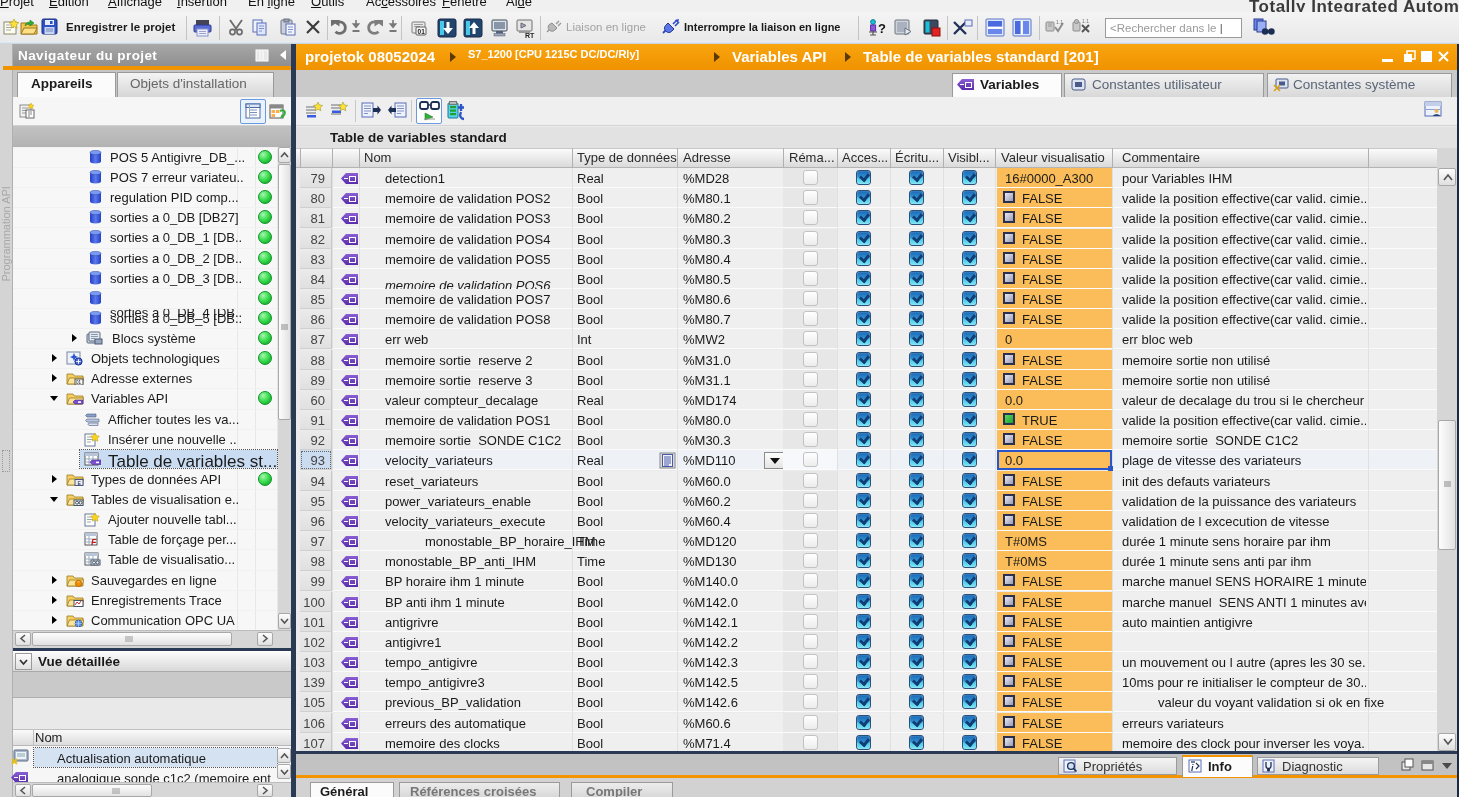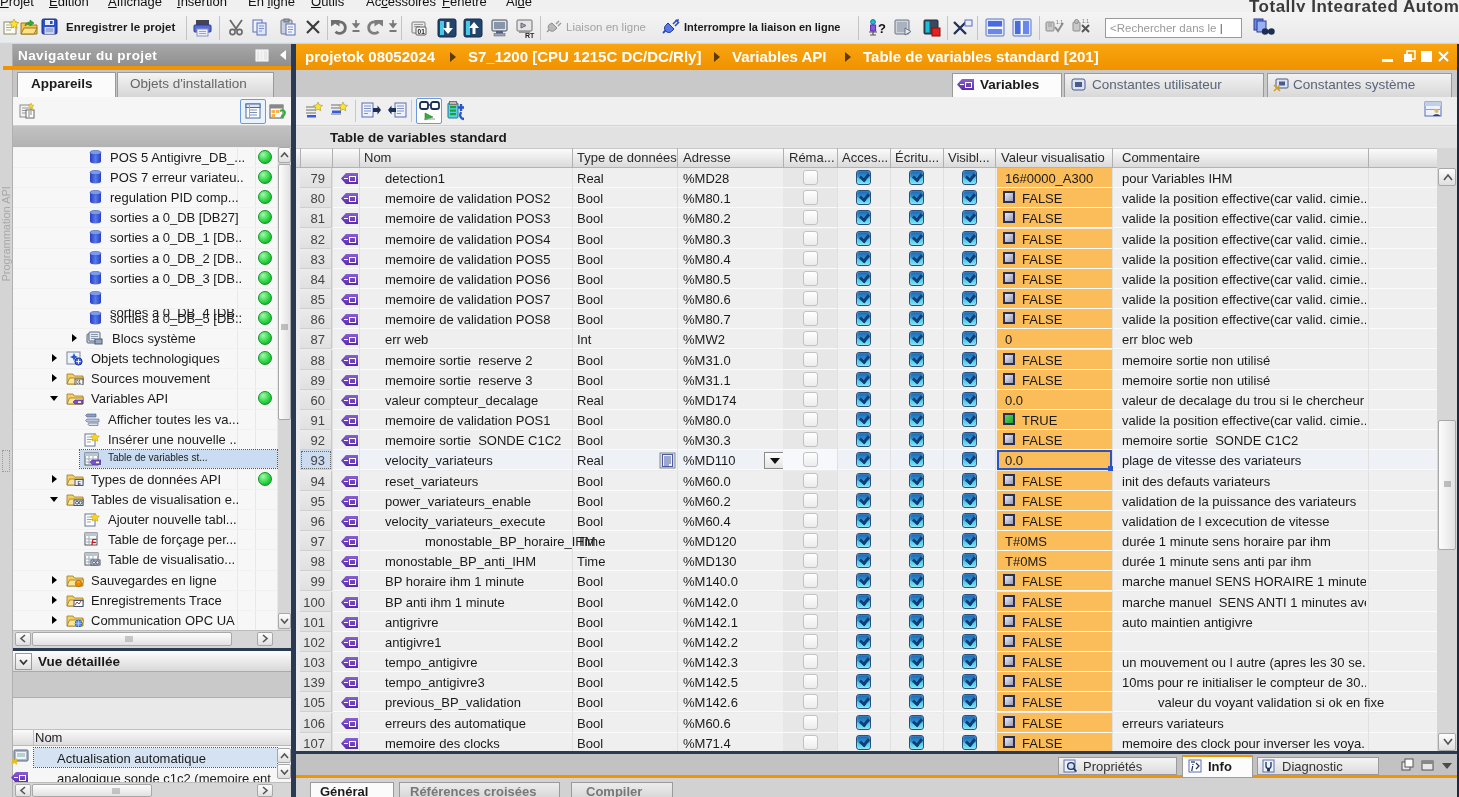--- a/index.html
+++ b/index.html
@@ -406,21 +406,21 @@
 <div class="t" style="left:91px;top:351px;font-size:13px;">Objets technologiques</div>
 <div class="dot" style="left:258px;top:351px;"></div>
 <div class="hline" style="left:13px;top:368px;width:264px;background:#f1f1f1;"></div>
 <div class="arr-r" style="left:52px;top:374px;"></div>
 <svg class="ic" style="left:66px;top:371px" width="18" height="14" viewBox="0 0 18 14">
       <path d="M1 3h6l1.5 2H17v8H1z" fill="#f6cf64" stroke="#9a7b1d" stroke-width=".8"></path>
       <path d="M1 13l2.5-6H18l-2.5 6z" fill="#fce49a" stroke="#9a7b1d" stroke-width=".8"></path>
       <rect x="9" y="8" width="8" height="6" fill="#f4f4f4" stroke="#555"></rect>
       <text x="10" y="13" font-size="4.5" fill="#222">01</text>
     </svg>
-<div class="t" style="left:91px;top:371px;font-size:13px;">Sources mouvement</div>
+<div class="t" style="left:91px;top:371px;font-size:13px;">Adresse externes</div>
 <div class="hline" style="left:13px;top:388px;width:264px;background:#f1f1f1;"></div>
 <div class="arr-d" style="left:50px;top:396px;"></div>
 <svg class="ic" style="left:66px;top:391px" width="18" height="14" viewBox="0 0 18 14">
       <path d="M1 3h6l1.5 2H17v8H1z" fill="#f6cf64" stroke="#9a7b1d" stroke-width=".8"></path>
       <path d="M1 13l2.5-6H18l-2.5 6z" fill="#fce49a" stroke="#9a7b1d" stroke-width=".8"></path>
       <path d="M9 9h8v4H9l-2-2z" fill="#7a4fd0" stroke="#4a2b8a" stroke-width=".6"></path>
       <rect x="12" y="10.3" width="3" height="1.6" fill="#fff"></rect>
     </svg>
 <div class="t" style="left:91px;top:391px;font-size:13px;">Variables API</div>
 <div class="dot" style="left:258px;top:391px;"></div>
@@ -440,21 +440,21 @@
 <div class="t" style="left:108px;top:432px;font-size:13px;">Insérer une nouvelle ..</div>
 <div class="hline" style="left:13px;top:449px;width:264px;background:#f1f1f1;"></div>
 <div class="abs" style="left:80px;top:450px;width:197px;height:18px;background:#cadcf2;outline:1px dotted #555;"></div>
 <svg class="ic" style="left:84px;top:452px" width="17" height="14" viewBox="0 0 17 14">
       <rect x="1" y="1" width="13" height="12" fill="#fff" stroke="#555"></rect>
       <rect x="1" y="1" width="13" height="3" fill="#b8c4d8"></rect>
       <path d="M1 7h13M1 10h13M5 4v9M9 4v9" stroke="#9ab"></path>
       <path d="M8 8h9v4.5H8l-2-2.2z" fill="#7a4fd0" stroke="#4a2b8a" stroke-width=".6"></path>
       <rect x="12" y="9.6" width="3" height="1.6" fill="#fff"></rect>
     </svg>
-<div class="t" style="left:108px;top:452px;font-size:10px;">Table de variables st...</div>
+<div class="t" style="left:108px;top:452px;font-size:17px;">Table de variables st...</div>
 <div class="hline" style="left:13px;top:469px;width:264px;background:#f1f1f1;"></div>
 <div class="arr-r" style="left:52px;top:475px;"></div>
 <svg class="ic" style="left:66px;top:472px" width="18" height="14" viewBox="0 0 18 14">
       <path d="M1 3h6l1.5 2H17v8H1z" fill="#f6cf64" stroke="#9a7b1d" stroke-width=".8"></path>
       <path d="M1 13l2.5-6H18l-2.5 6z" fill="#fce49a" stroke="#9a7b1d" stroke-width=".8"></path>
       <rect x="9" y="7.5" width="8" height="6" fill="#e8ecf8" stroke="#4a5a80"></rect>
       <text x="11.5" y="12.6" font-size="5" fill="#224">E</text>
     </svg>
 <div class="t" style="left:91px;top:472px;font-size:13px;">Types de données API</div>
 <div class="dot" style="left:258px;top:472px;"></div>
@@ -590,21 +590,21 @@
       <path d="M2 1l4 3.5L2 8" fill="none" stroke="#555" stroke-width="1.6"></path>
     </svg>
 <div class="thumbh" style="left:32px;top:784px;width:120px;height:13px;"></div>
 <svg class="ic" style="left:112px;top:787px" width="9" height="8">
       <path d="M1 1v6M3 1v6M5 1v6M7 1v6" stroke="#999"></path>
     </svg>
 <div class="abs" style="left:291px;top:44px;width:5px;height:753px;background:#2a3a55;"></div>
 <div class="abs" style="left:296px;top:44px;width:1163px;height:753px;background:#ebebeb;"></div>
 <div class="abs" style="left:296px;top:44px;width:1163px;height:26px;background:linear-gradient(#f8a50f,#f09200);"></div>
 <div class="t" style="left:305px;top:48px;color:#fff;font-weight:bold;font-size:15px;">projetok 08052024</div>
-<div class="t" style="left:468px;top:48px;color:#fff;font-weight:bold;font-size:15px;">S7_1200 [CPU 1215C DC/DC/Rly]</div>
+<div class="t" style="left:468px;top:48px;color:#fff;font-weight:bold;font-size:11px;">S7_1200 [CPU 1215C DC/DC/Rly]</div>
 <div class="t" style="left:732px;top:48px;color:#fff;font-weight:bold;font-size:15px;">Variables API</div>
 <div class="t" style="left:863px;top:48px;color:#fff;font-weight:bold;font-size:15px;">Table de variables standard [201]</div>
 <div class="abs" style="left:450px;top:52px;width:0;height:0;border-left:6px solid #5a3a00;border-top:5px solid transparent;border-bottom:5px solid transparent;"></div>
 <div class="abs" style="left:714px;top:52px;width:0;height:0;border-left:6px solid #5a3a00;border-top:5px solid transparent;border-bottom:5px solid transparent;"></div>
 <div class="abs" style="left:845px;top:52px;width:0;height:0;border-left:6px solid #5a3a00;border-top:5px solid transparent;border-bottom:5px solid transparent;"></div>
 <svg class="ic" style="left:1381px;top:50px" width="72" height="14">
       <rect x="1" y="9" width="11" height="3" fill="#fff"></rect>
       <rect x="23" y="4" width="8" height="8" fill="#fff"></rect>
       <rect x="26" y="1" width="8" height="8" fill="none" stroke="#fff" stroke-width="1.5"></rect>
       <rect x="40" y="1" width="11" height="11" fill="#fff"></rect>
@@ -848,21 +848,21 @@
 <div class="vline" style="left:59px;top:0;height:20px;background:#e0e0e0;"></div>
 <div class="vline" style="left:272px;top:0;height:20px;background:#e0e0e0;"></div>
 <div class="vline" style="left:377px;top:0;height:20px;background:#e0e0e0;"></div>
 <div class="vline" style="left:483px;top:0;height:20px;background:#e0e0e0;"></div>
 <div class="vline" style="left:537px;top:0;height:20px;background:#e0e0e0;"></div>
 <div class="vline" style="left:590px;top:0;height:20px;background:#e0e0e0;"></div>
 <div class="vline" style="left:643px;top:0;height:20px;background:#e0e0e0;"></div>
 <div class="vline" style="left:695px;top:0;height:20px;background:#e0e0e0;"></div>
 <div class="vline" style="left:812px;top:0;height:20px;background:#e0e0e0;"></div>
 <div class="vline" style="left:1068px;top:0;height:20px;background:#e0e0e0;"></div>
-<div class="t" style="left:85px;top:3px;">memoire de validation POS6</div>
+<div class="t" style="left:85px;top:9px;font-style:italic;">memoire de validation POS6</div>
 <div class="t" style="left:277px;top:3px;">Bool</div>
 <div class="t" style="left:383px;top:3px;">%M80.5</div>
 <div class="abs" style="left:483px;top:0;width:54px;height:20px;background:#e7e7e7;border-bottom:1px solid #fbfbfb;"></div>
 <span class="cbd" style="left:503px;top:2px;"></span>
 <span class="cb" style="left:556px;top:2px;"></span>
 <span class="cb" style="left:609px;top:2px;"></span>
 <span class="cb" style="left:662px;top:2px;"></span>
 <div class="abs" style="left:697px;top:0;width:115px;height:19px;background:#fbbd59;"></div>
 <span class="sq" style="left:703px;top:3px;"></span>
 <div class="t" style="left:722px;top:3px;">FALSE</div>

